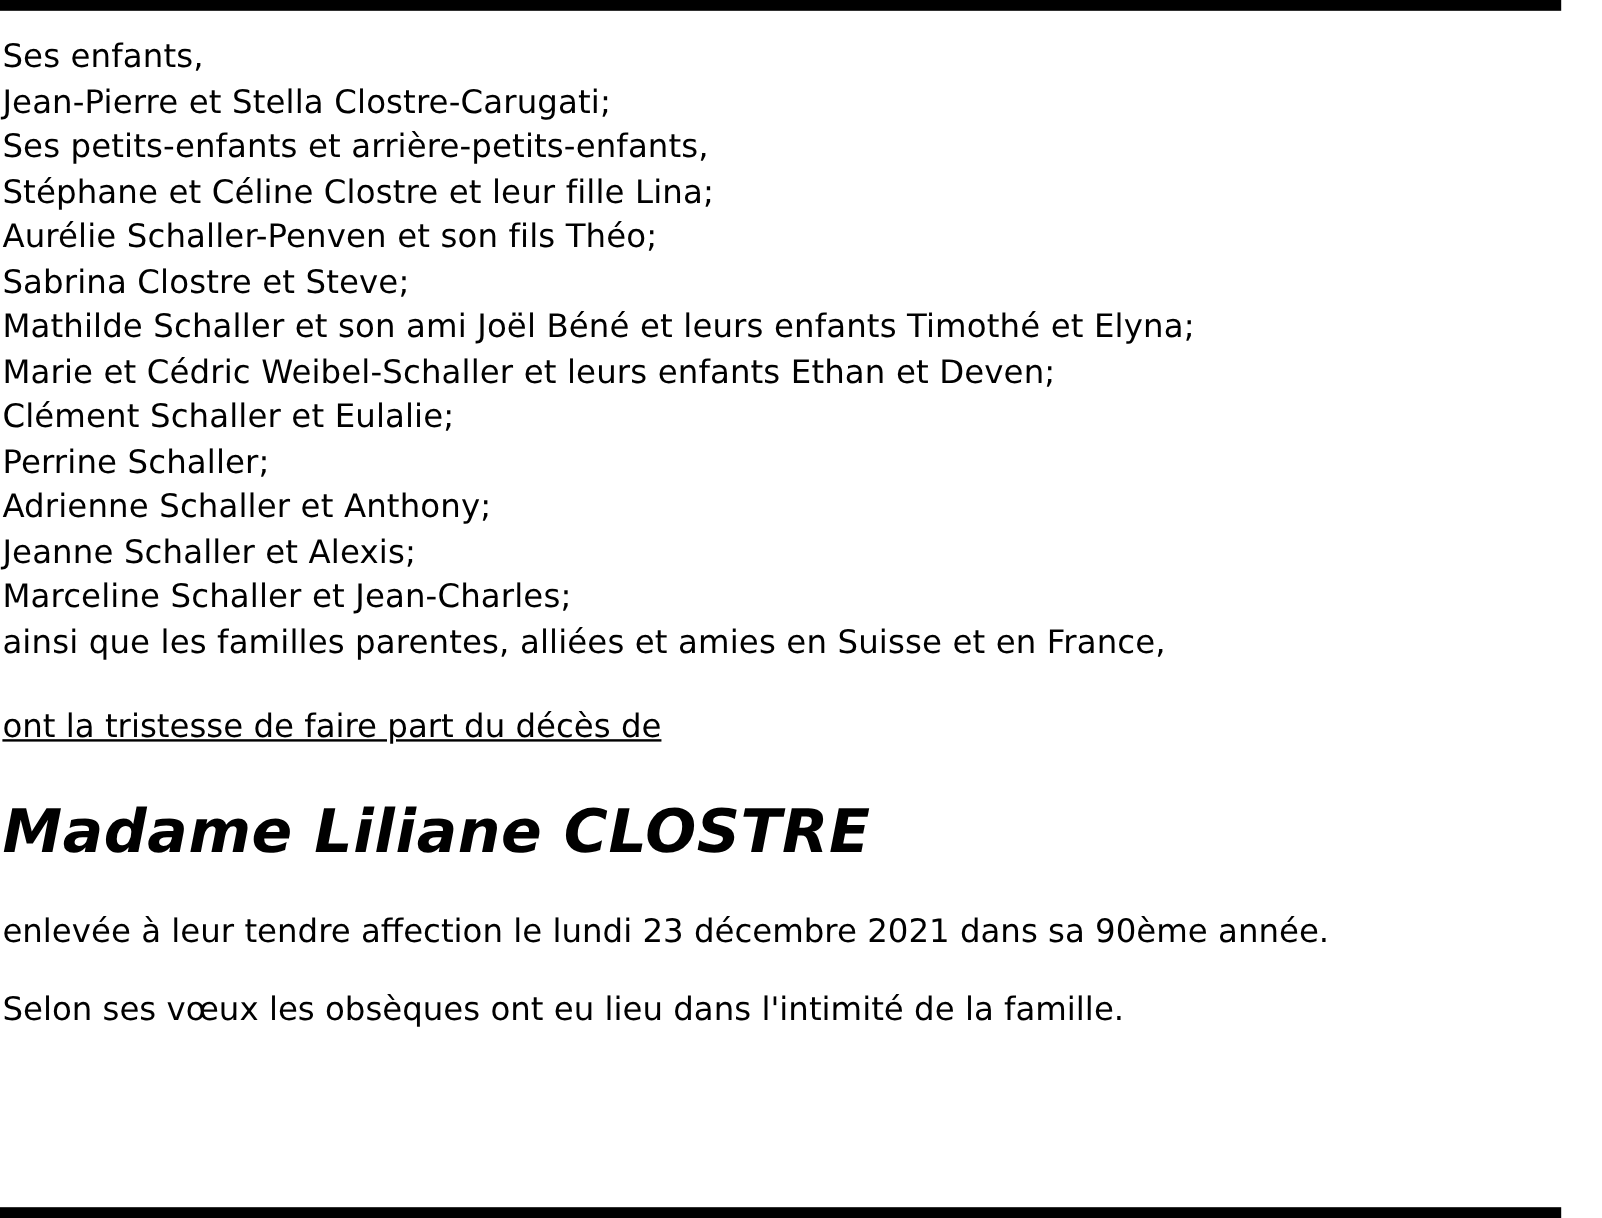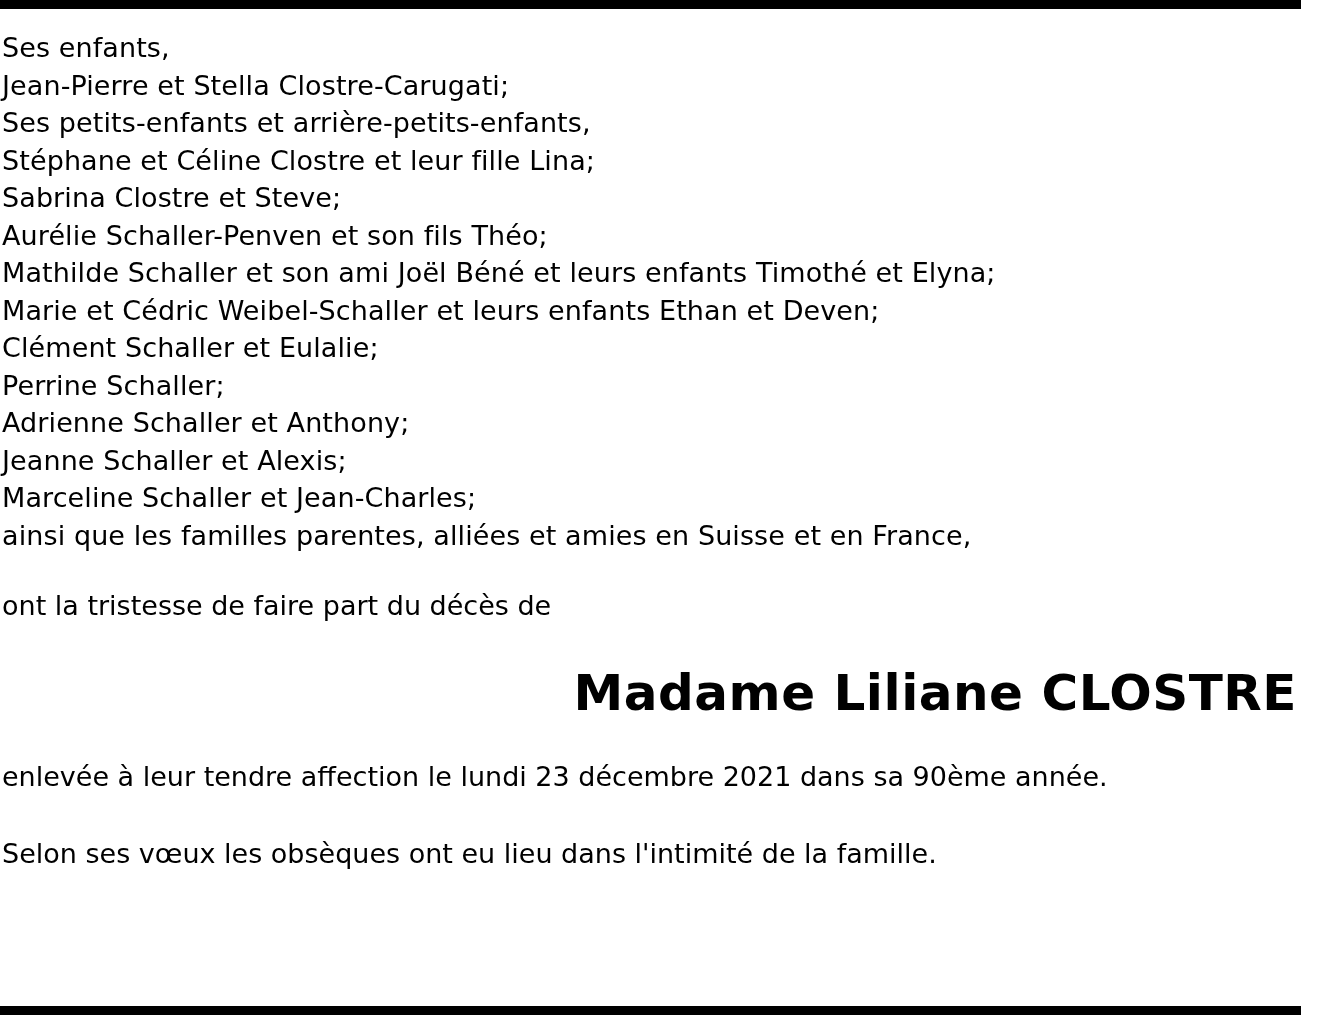--- a/index.html
+++ b/index.html
@@ -43,60 +43,62 @@
   .line {
     white-space: pre;
   }
   .gap {
     height: 33px;
   }
   .intro {
     font-size: 27px;
     line-height: 37.5px;
     color: #000000;
+    text-decoration: underline;
   }
   .name-block {
-    text-align: right;
+    text-align: left;
     margin-top: 40px;
     margin-bottom: 36px;
+    font-style: italic;
   }
   .name {
     font-size: 50px;
     font-weight: bold;
     letter-spacing: 0.5px;
     color: #000000;
     line-height: 1.15;
   }
   .closing {
     font-size: 27px;
     line-height: 37.5px;
     color: #000000;
   }
   .closing-second {
-    margin-top: 39px;
+    margin-top: 27px;
   }
 </style>
 </head>
 <body>
 
 <div class="notice">
 
   <div class="rule rule-top"></div>
 
   <div class="spacer-top"></div>
 
   <div class="body-area">
 
     <div class="lines">
       <div class="line">Ses enfants,</div>
       <div class="line">Jean-Pierre et Stella Clostre-Carugati;</div>
       <div class="line">Ses petits-enfants et arrière-petits-enfants,</div>
       <div class="line">Stéphane et Céline Clostre et leur fille Lina;</div>
+      <div class="line">Aurélie Schaller-Penven et son fils Théo;</div>
       <div class="line">Sabrina Clostre et Steve;</div>
-      <div class="line">Aurélie Schaller-Penven et son fils Théo;</div>
       <div class="line">Mathilde Schaller et son ami Joël Béné et leurs enfants Timothé et Elyna;</div>
       <div class="line">Marie et Cédric Weibel-Schaller et leurs enfants Ethan et Deven;</div>
       <div class="line">Clément Schaller et Eulalie;</div>
       <div class="line">Perrine Schaller;</div>
       <div class="line">Adrienne Schaller et Anthony;</div>
       <div class="line">Jeanne Schaller et Alexis;</div>
       <div class="line">Marceline Schaller et Jean-Charles;</div>
       <div class="line">ainsi que les familles parentes, alliées et amies en Suisse et en France,</div>
     </div>
 

